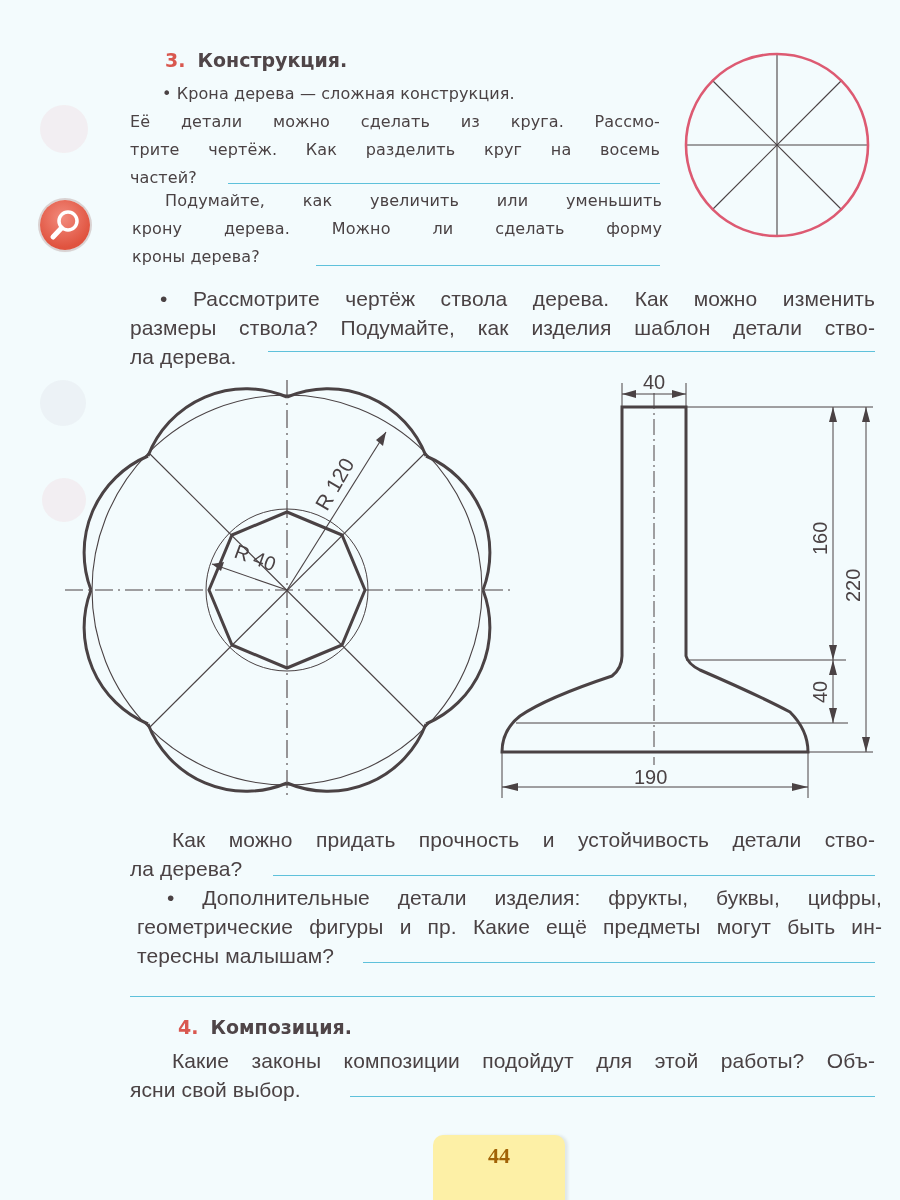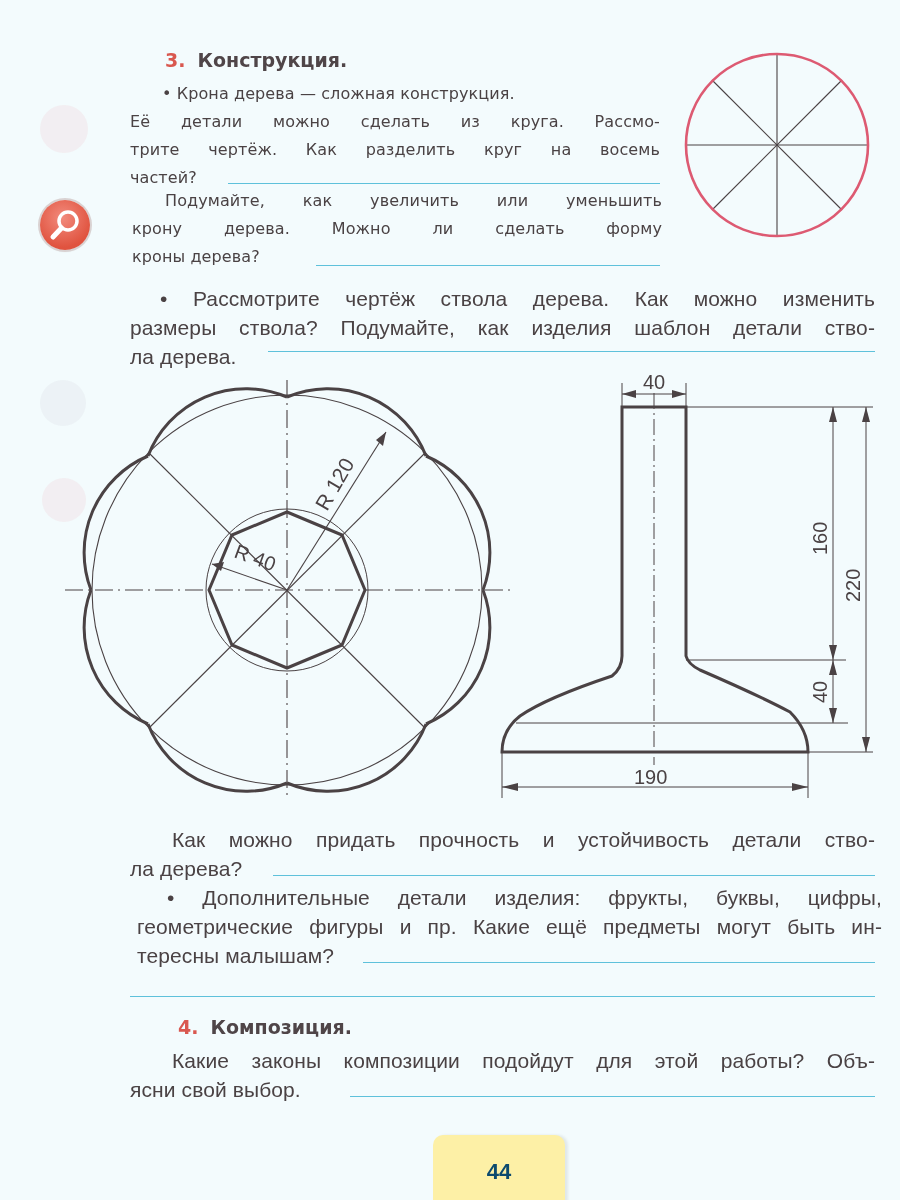--- a/index.html
+++ b/index.html
@@ -23,21 +23,21 @@
     background: radial-gradient(circle at 45% 35%, #f28b7d, #e0533f 70%);
     box-shadow: 0 0 0 2px #d9d2d2, 0 1px 2px rgba(0,0,0,0.25);
   }
   .ghost { position: absolute; border-radius: 50%; background: rgba(240,215,220,0.35); }
   .page-badge {
     position: absolute; left: 433px; top: 1135px; width: 132px; height: 70px;
     background: #fdf0a6; border-radius: 10px 10px 0 0;
     box-shadow: 3px 0 3px rgba(0,0,0,0.08);
     text-align: center;
   }
-  .page-badge span { display: inline-block; margin-top: 24px; font-weight: bold; font-size: 22px; color: #0c4a6e; font-family: Liberation Sans, sans-serif; }
+  .page-badge span { display: inline-block; margin-top: 8px; font-weight: bold; font-size: 22px; color: #a16207; font-family: Liberation Serif, serif; }
   svg text { font-family: "Liberation Sans", sans-serif; fill: #4a4244; }
 </style>
 </head>
 <body>
 
 <div class="ghost" style="left:40px;top:105px;width:48px;height:48px;"></div>
 <div class="ghost" style="left:40px;top:380px;width:46px;height:46px;background:rgba(225,230,235,0.4);"></div>
 <div class="ghost" style="left:42px;top:478px;width:44px;height:44px;"></div>
 
 <div class="side-icon">

